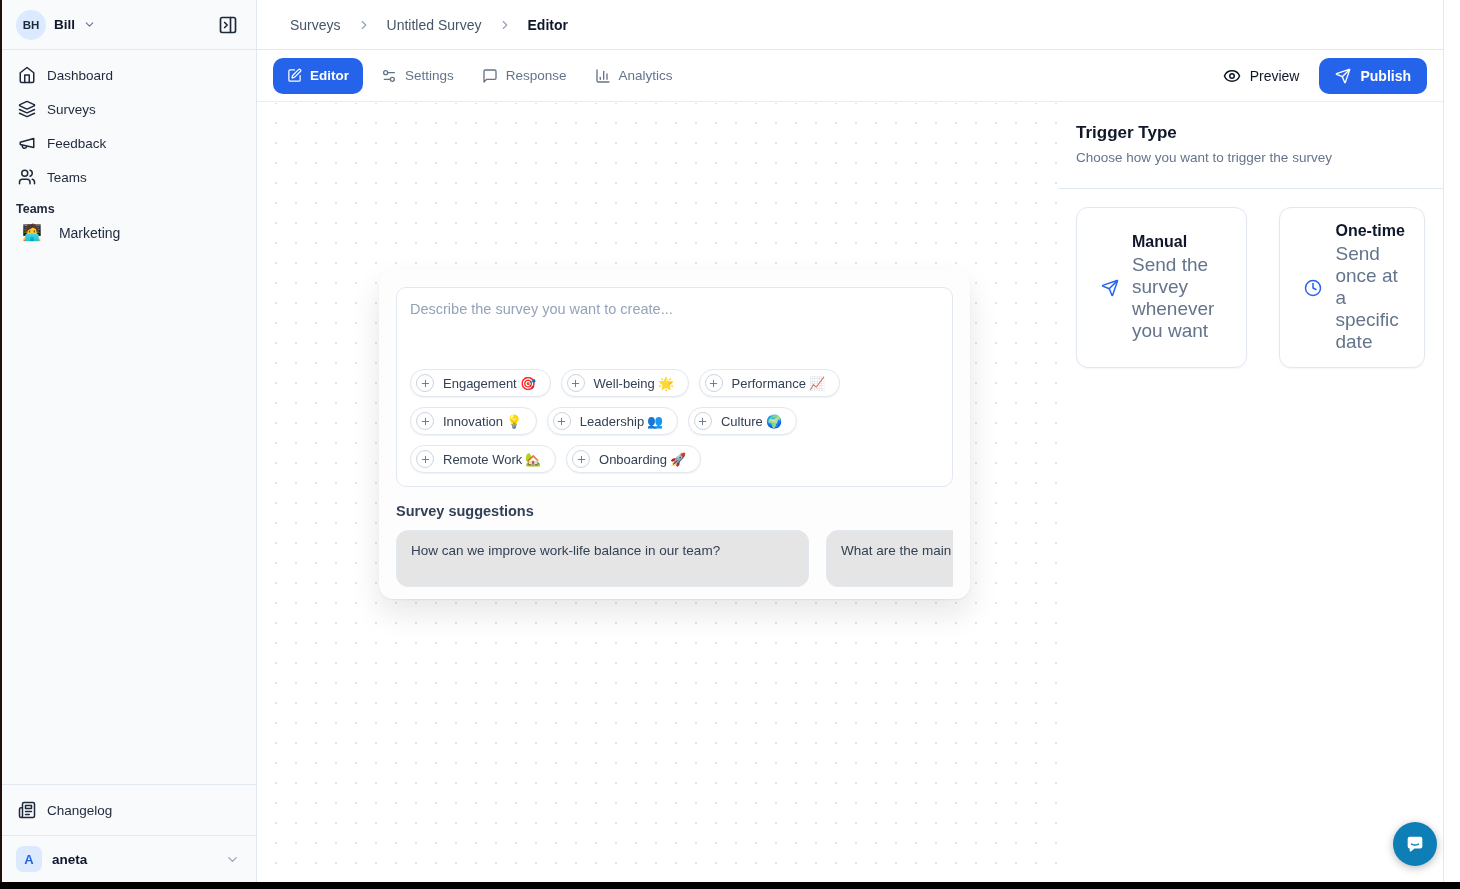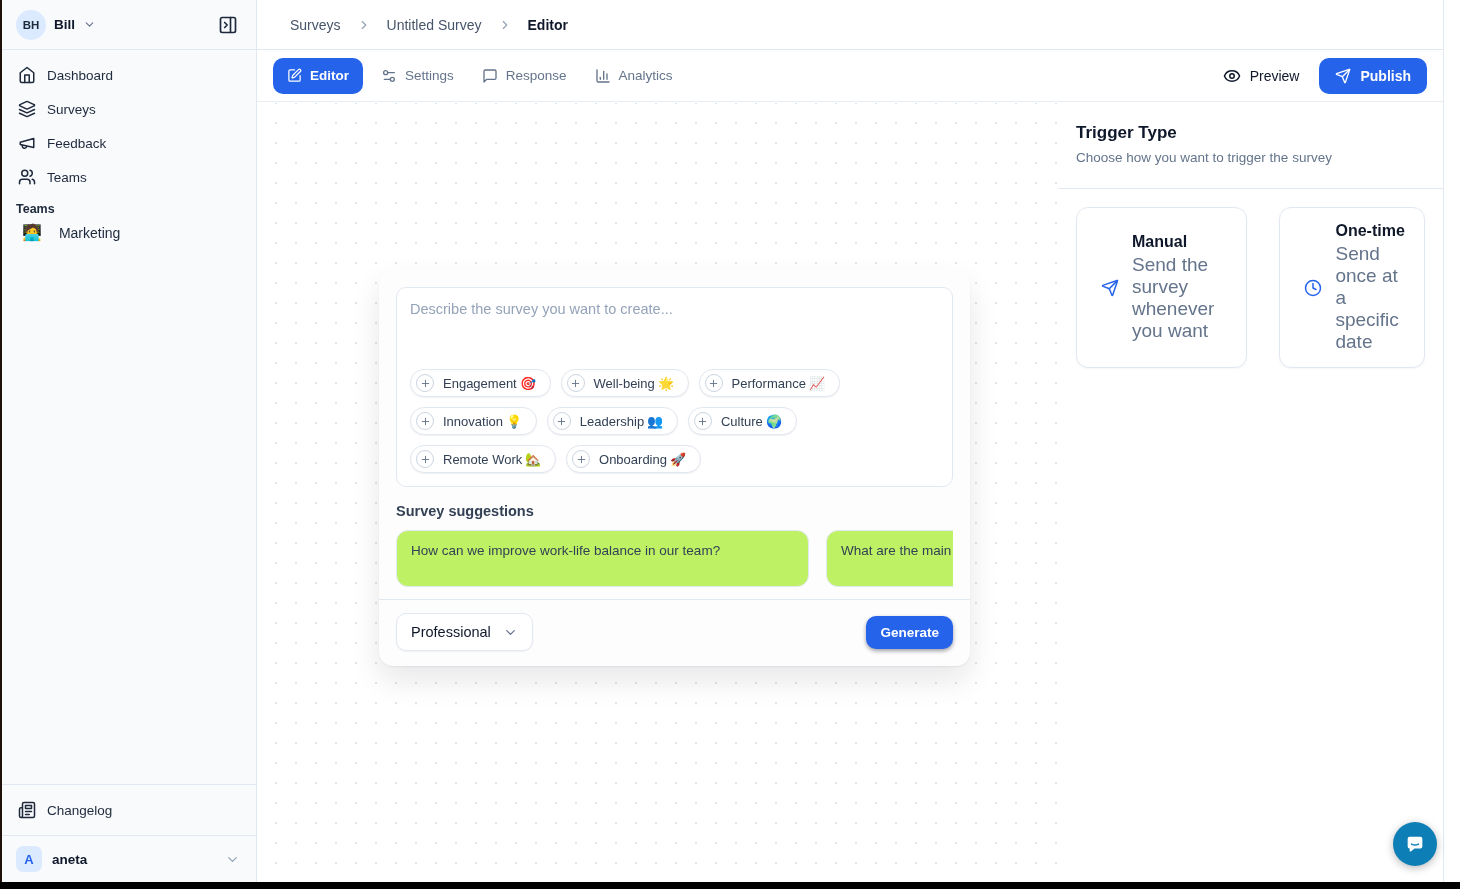--- a/index.html
+++ b/index.html
@@ -66,21 +66,21 @@
   .prompt-input { flex:1; border:none; outline:none; resize:none; font-family:inherit; font-size:14.5px; color:#0f172a; background:transparent; }
   .prompt-input::placeholder { color:#94a3b8; }
   .chips { display:flex; flex-wrap:wrap; gap:10px; margin-top:10px; }
   .chip { display:inline-flex; align-items:center; gap:9px; height:28px; padding:0 13px 0 5px; border:1px solid #e2e8f0; border-radius:14px; background:#fff; box-shadow:0 1px 1.5px rgba(15,23,42,.06); font-size:13px; color:#334155; cursor:pointer; }
   .chip .plus { width:18px; height:18px; border:1px solid #cbd5e1; border-radius:50%; color:#64748b; display:flex; align-items:center; justify-content:center; flex:none; }
   .chip .plus svg { width:11px; height:11px; }
 
   .suggestions { padding:16px 17px 12px; }
   .sugg-title { font-size:14.5px; font-weight:700; color:#334155; margin-bottom:11px; }
   .sugg-row { display:flex; gap:17px; overflow:hidden; }
-  .sugg-card { flex:none; width:413px; height:57px; border:1px solid #e2e8f0; border-radius:12px; background:#bef264; padding:12px 14px; font-size:13.5px; color:#334155; white-space:nowrap; overflow:hidden; cursor:pointer; }
+  .sugg-card { flex:none; width:413px; height:57px; border:1px solid #e2e8f0; border-radius:12px; background:#e5e5e5; padding:12px 14px; font-size:13.5px; color:#334155; white-space:nowrap; overflow:hidden; cursor:pointer; }
 
   .compose-footer { border-top:1px solid #e2e8f0; display:flex; align-items:center; justify-content:space-between; padding:13px 17px 15px; }
   .tone-select { display:flex; align-items:center; gap:12px; height:38px; padding:0 14px; border:1px solid #e2e8f0; border-radius:10px; background:#fff; font-size:14.5px; color:#0f172a; box-shadow:0 1px 1.5px rgba(15,23,42,.05); cursor:pointer; }
   .tone-select svg { width:15px; height:15px; color:#64748b; }
   .generate-btn { height:33px; padding:0 14px; border-radius:10px; border:none; background:#2563eb; color:#fff; font-size:13.5px; font-weight:700; font-family:inherit; cursor:pointer; box-shadow:0 2px 4px rgba(2,6,23,.38); }
 
   
   .trigger-panel { position:absolute; left:1058px; top:103px; width:385px; height:779px; background:#fff; z-index:4; }
   .panel-header { padding:20px 18px 23px; border-bottom:1px solid #e2e8f0; }
   .panel-title { font-size:17px; font-weight:700; color:#0f172a; }
@@ -322,29 +322,20 @@
       </div>
 
       <div class="suggestions">
         <div class="sugg-title">Survey suggestions</div>
         <div class="sugg-row">
           <div class="sugg-card">How can we improve work-life balance in our team?</div>
           <div class="sugg-card">What are the main ob</div>
         </div>
       </div>
 
-      <div class="compose-footer">
-        <div class="tone-select">
-          <span>Professional</span>
-          <svg class="ic" viewBox="0 0 24 24">
-              <path d="m6 9 6 6 6-6"></path>
-            </svg>
-        </div>
-        <button class="generate-btn">Generate</button>
-      </div>
     </section>
   </main>
 
   <aside class="trigger-panel">
     <div class="panel-header">
       <div class="panel-title">Trigger Type</div>
       <div class="panel-subtitle">Choose how you want to trigger the survey</div>
     </div>
     <div class="panel-body">
       <div class="trigger-card">

